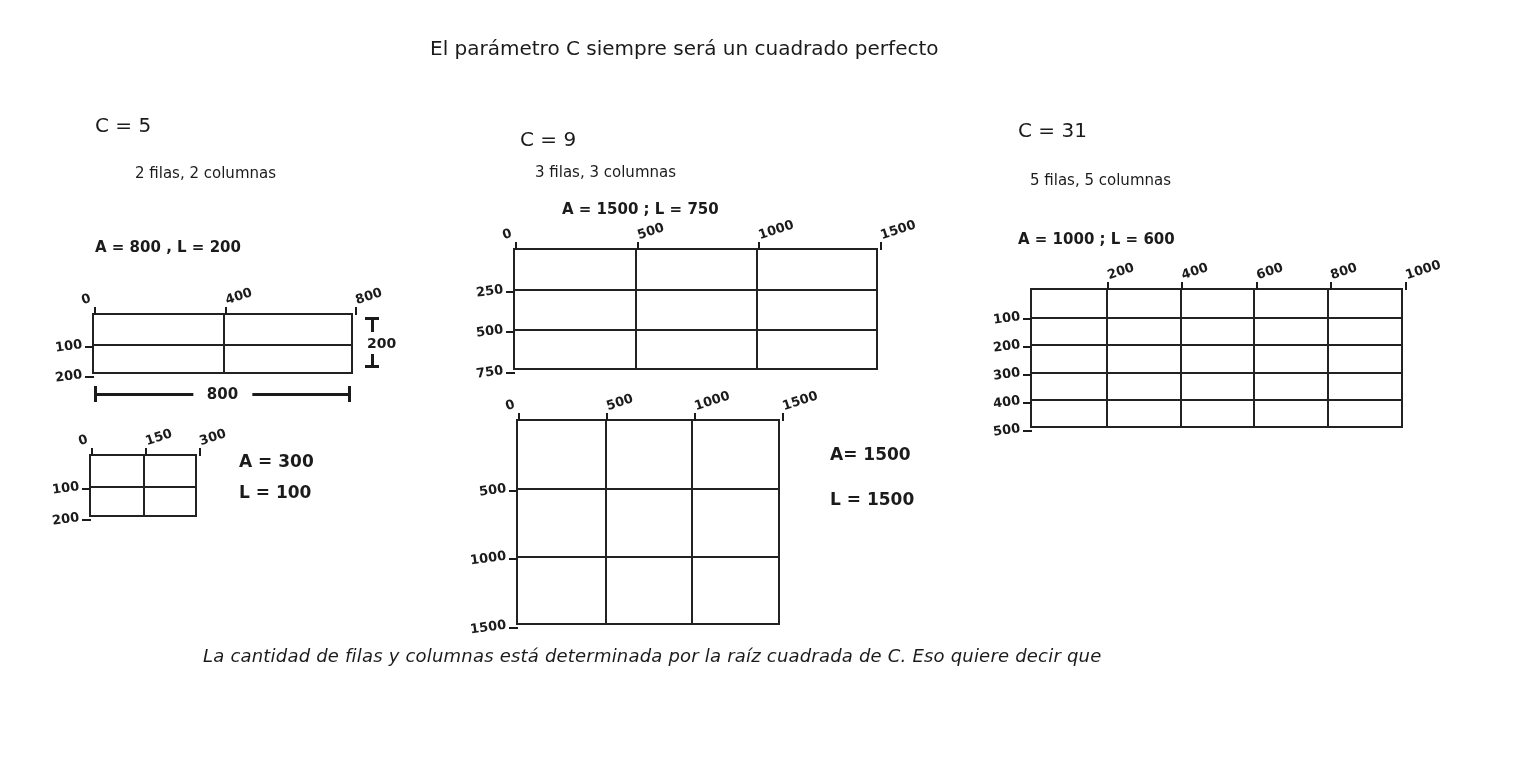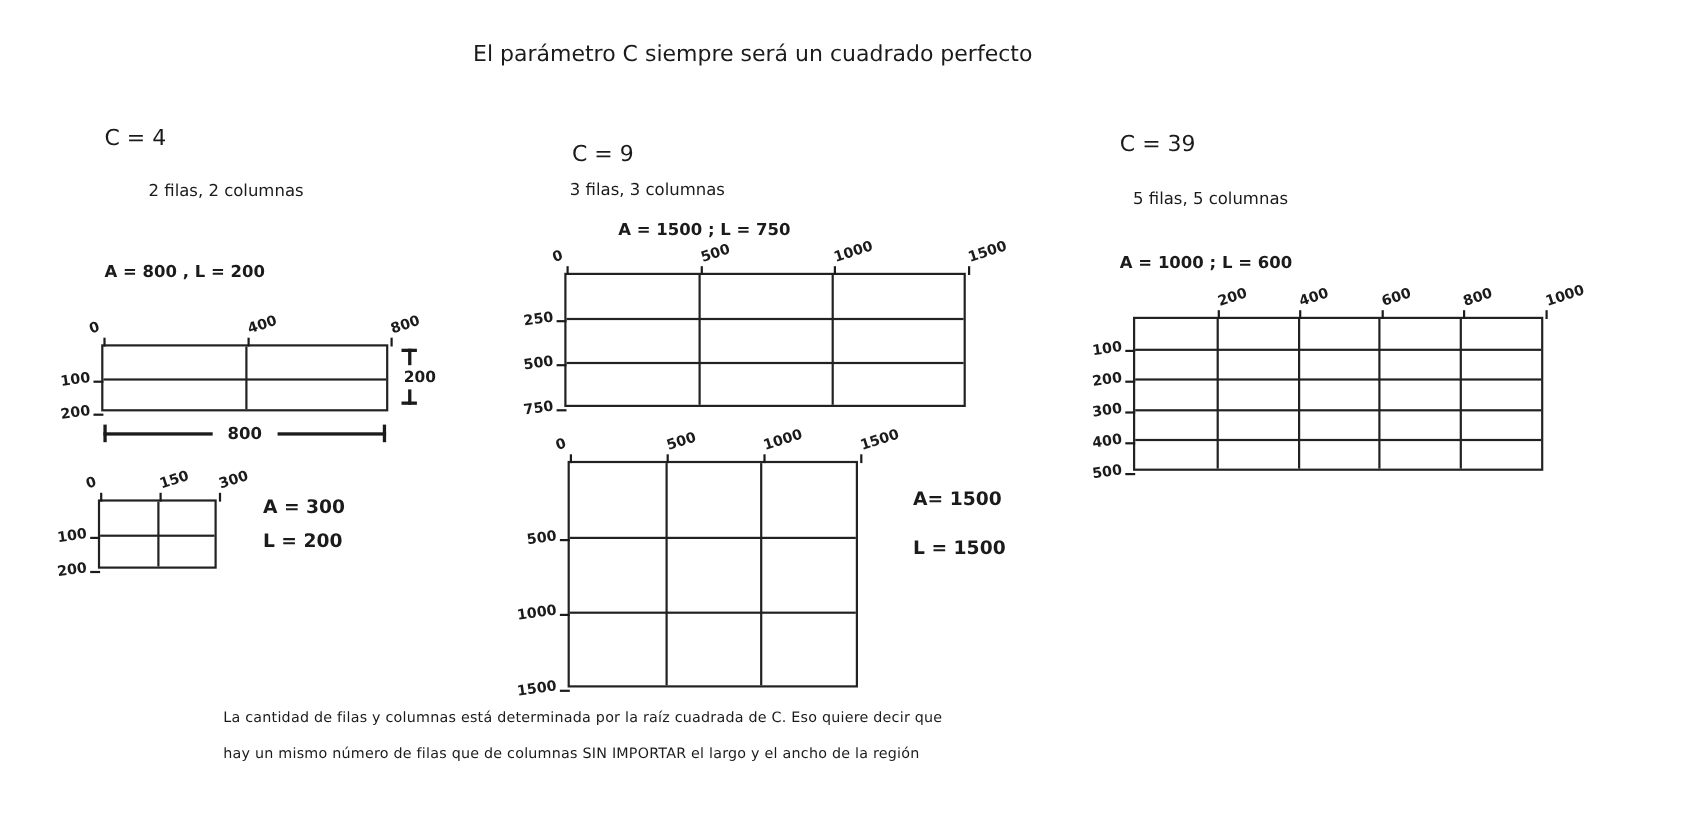--- a/index.html
+++ b/index.html
@@ -3,21 +3,21 @@
 <meta charset="utf-8">
 <style>
   html,body{margin:0;padding:0;background:#ffffff;}
   .canvas{position:relative;width:1532px;height:757px;background:#ffffff;overflow:hidden;
           font-family:"DejaVu Sans",sans-serif;color:#1b1b1b;}
   .t{position:absolute;white-space:nowrap;color:#1b1b1b;line-height:1.2;}
   .title{font-size:20px;}
   .clabel{font-size:20px;}
   .sizelabel{font-size:15px;}
   .paramslabel{font-size:15px;font-weight:bold;}
-  .footer-line{font-size:13px;letter-spacing:0.2px;}
+  .footer-line{font-size:18px;letter-spacing:0.2px;font-style:italic;}
 
   
   #grid-layer{position:absolute;left:0;top:0;width:100%;height:100%;}
   .grid-box{position:absolute;border:2px solid #222222;box-sizing:border-box;}
   .hline{position:absolute;left:0;right:0;height:0;border-top:2px solid #222222;}
   .vline{position:absolute;top:0;bottom:0;width:0;border-left:2px solid #222222;}
   .tick-top{position:absolute;top:-8px;height:8px;width:0;border-left:2px solid #1b1b1b;}
   .ticklab-top{position:absolute;top:-22px;font-size:13px;font-weight:bold;line-height:14px;
                transform:rotate(-18deg);transform-origin:left bottom;white-space:nowrap;}
   .tick-left{position:absolute;left:-9px;width:9px;height:0;border-top:2px solid #1b1b1b;}
@@ -39,29 +39,29 @@
   .dim-vlabel{position:absolute;left:1px;top:50%;transform:translateY(-50%);background:#ffffff;
               font-size:14px;font-weight:bold;padding:3px 1px;}
 </style>
 </head>
 <body>
 
 <div class="canvas">
 
   <div class="t title" style="left:430px;top:36px;">El parámetro C siempre será un cuadrado perfecto</div>
 
-  <div class="t clabel" style="left:95px;top:113px;">C = 4</div>
+  <div class="t clabel" style="left:95px;top:113px;">C = 5</div>
   <div class="t sizelabel" style="left:135px;top:164px;">2 filas, 2 columnas</div>
   <div class="t paramslabel" style="left:95px;top:238px;">A = 800 ,  L = 200</div>
 
   <div class="t clabel" style="left:520px;top:111px;margin-top:16px;">C = 9</div>
-  <div class="t sizelabel" style="left:518px;top:163px;">3 filas, 3 columnas</div>
+  <div class="t sizelabel" style="left:535px;top:163px;">3 filas, 3 columnas</div>
   <div class="t paramslabel" style="left:562px;top:200px;">A = 1500 ;  L = 750</div>
 
-  <div class="t clabel" style="left:1018px;top:118px;">C = 39</div>
+  <div class="t clabel" style="left:1018px;top:118px;">C = 31</div>
   <div class="t sizelabel" style="left:1030px;top:171px;">5 filas, 5 columnas</div>
   <div class="t paramslabel" style="left:1018px;top:230px;">A = 1000  ;   L = 600</div>
 
   <div id="grid-layer">
       <div class="grid-box" style="left: 92px; top: 313px; width: 261px; height: 61px;">
         <div class="hline" style="top: 50%;"></div>
         <div class="vline" style="left: 50%;"></div>
         <div class="tick-top" style="left: 0px;"></div>
         <div class="ticklab-top" style="left: -10px;">0</div>
         <div class="tick-top" style="left: 130.5px;"></div>
@@ -92,21 +92,21 @@
         <div class="ticklab-top" style="left: -10px;">0</div>
         <div class="tick-top" style="left: 54px;"></div>
         <div class="ticklab-top" style="left: 57px;">150</div>
         <div class="tick-top" style="left: 108px;"></div>
         <div class="ticklab-top" style="left: 111px;">300</div>
         <div class="tick-left" style="top: 31.5px;"></div>
         <div class="ticklab-left" style="top: 23.5px;">100</div>
         <div class="tick-left" style="top: 63px;"></div>
         <div class="ticklab-left" style="top: 55px;">200</div>
         <div class="side-label" style="left: 148px; top: -5px;">A = 300</div>
-        <div class="side-label" style="left: 148px; top: 26px;">L = 200</div>
+        <div class="side-label" style="left: 148px; top: 26px;">L = 100</div>
       </div>
       <div class="grid-box" style="left: 513px; top: 248px; width: 365px; height: 122px;">
         <div class="hline" style="top: 33.3333%;"></div>
         <div class="hline" style="top: 66.6667%;"></div>
         <div class="vline" style="left: 33.3333%;"></div>
         <div class="vline" style="left: 66.6667%;"></div>
         <div class="tick-top" style="left: 0px;"></div>
         <div class="ticklab-top" style="left: -10px;">0</div>
         <div class="tick-top" style="left: 121.667px;"></div>
         <div class="ticklab-top" style="left: 124.667px;">500</div>
@@ -169,15 +169,14 @@
         <div class="tick-left" style="top: 84px;"></div>
         <div class="ticklab-left" style="top: 76px;">300</div>
         <div class="tick-left" style="top: 112px;"></div>
         <div class="ticklab-left" style="top: 104px;">400</div>
         <div class="tick-left" style="top: 140px;"></div>
         <div class="ticklab-left" style="top: 132px;">500</div>
       </div>
     </div>
 
   <div class="t footer-line" style="left:203px;top:645px;">La cantidad de filas y columnas está determinada por la raíz cuadrada de C. Eso quiere decir que</div>
-  <div class="t footer-line" style="left:203px;top:678px;">hay un mismo número de filas que de columnas SIN IMPORTAR el largo y el ancho de la región</div>
 
 </div>
 
 </body></html>

